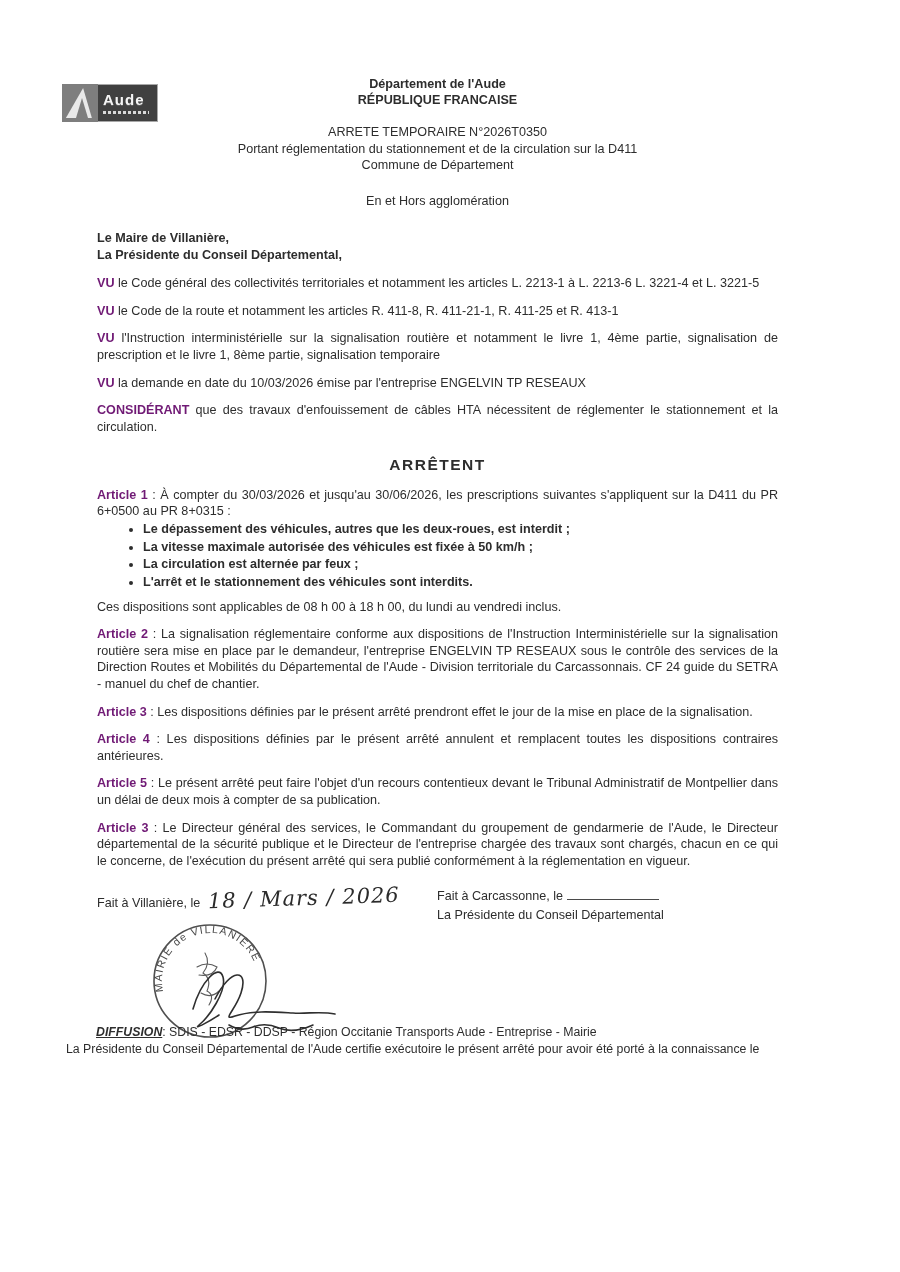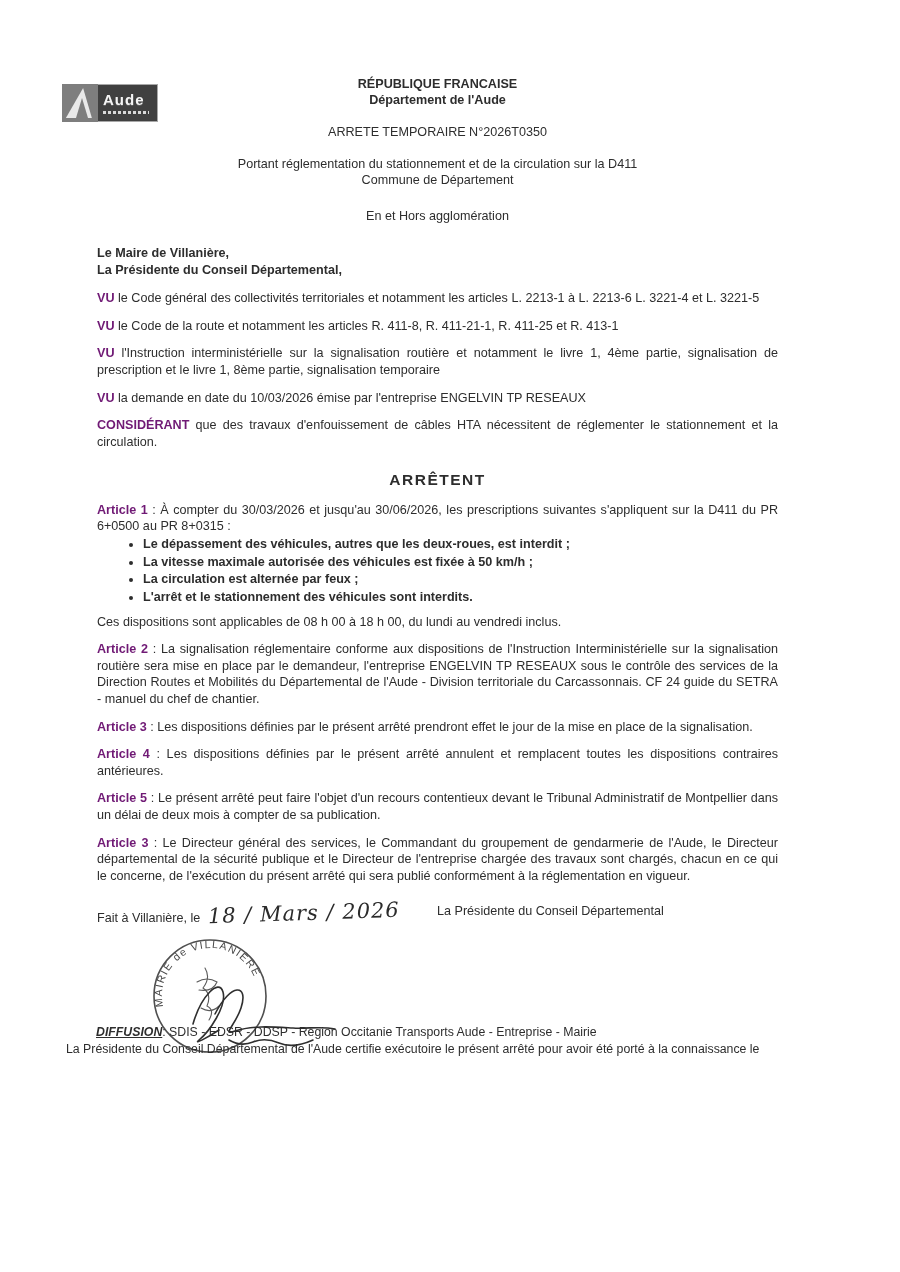--- a/index.html
+++ b/index.html
@@ -77,21 +77,21 @@
     position: absolute;
     left: 97px; top: 76px;
     width: 681px;
     font-size: 12.6px;
     line-height: 1.32;
   }
   .center { text-align: center; }
   .bold { font-weight: bold; }
   .hdr-block { line-height: 1.28; }
   .arrete-title { margin-top: 16px; }
-  .subject { margin-top: 15px; line-height: 1.3; }
+  .subject { line-height: 1.3; }
   .scope { margin-top: 19px; }
   .signatories { margin-top: 21px; font-weight: bold; line-height: 1.35; }
 
   .para { text-align: justify; margin: 11px 0 0 0; }
   .para b { color: #701a75; }
 
   .decision-heading {
     margin: 20px 0 6px 0;
     text-align: center;
     font-weight: bold;
@@ -166,22 +166,22 @@
     <div class="logo-a"></div>
     <div class="logo-right">
       <span class="logo-brand">Aude</span>
       <span class="logo-tagline"></span>
     </div>
   </div>
 
   <div class="content">
 
     <div class="center hdr-block bold">
+      <div>Département de l'Aude</div>
       <div>RÉPUBLIQUE FRANCAISE</div>
-      <div>Département de l'Aude</div>
     </div>
     <div class="center arrete-title">ARRETE TEMPORAIRE N°2026T0350</div>
     <div class="center subject">
       <div>Portant réglementation du stationnement et de la circulation sur la D411</div>
       <div>Commune de Département</div>
     </div>
     <div class="center scope">En et Hors agglomération</div>
 
     <div class="signatories">
       <div>Le Maire de Villanière,</div>
@@ -233,20 +233,23 @@
 
           <g stroke="#2f2f2f" stroke-width="1.6" fill="none" stroke-linecap="round">
             <path d="M 58 100 C 66 72 84 54 88 68 C 92 82 74 108 64 116 C 58 121 72 114 84 106"></path>
             <path d="M 80 90 C 96 58 114 60 106 84 C 100 102 86 112 100 107 C 118 101 140 103 158 104 C 172 105 186 102 200 105"></path>
             <path d="M 94 116 q 12 7 24 2 q 12 -5 26 1 q 14 6 34 -3"></path>
           </g>
         </svg>
       </div>
 
       <div class="sig-right">
+        <div>
+          <span>Fait à Carcassonne, le</span><span class="blank-line"></span>
+        </div>
         <div>La Présidente du Conseil Départemental</div>
       </div>
     </div>
 
   </div>
 
   <div class="footer">
     <div class="footer-line1">
       <span class="diffusion-label">DIFFUSION</span><span>: SDIS - EDSR - DDSP - Région Occitanie Transports Aude - Entreprise - Mairie</span>
     </div>

